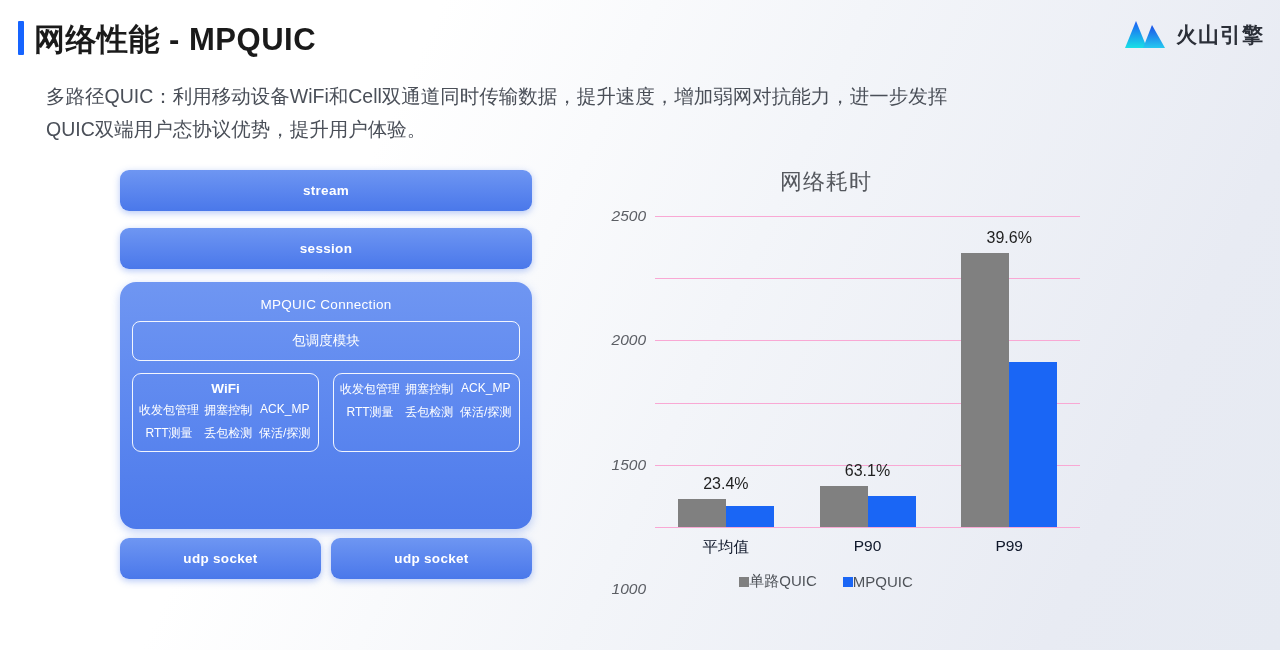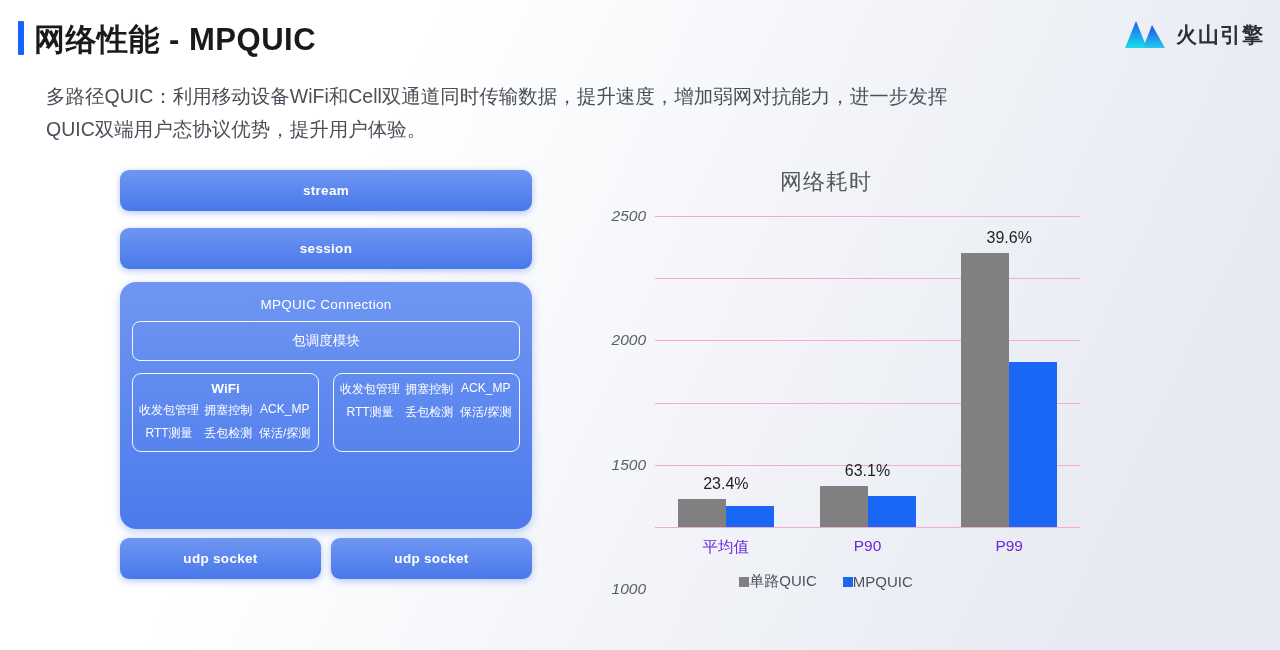--- a/index.html
+++ b/index.html
@@ -122,21 +122,21 @@
   .bar { width: 48px; }
   .bar.gray { background: #808080; }
   .bar.blue { background: #1a66f5; }
   .bar-label {
     position: absolute; left: 50%; transform: translateX(-50%);
     font-size: 16px; color: #1f1f1f; white-space: nowrap;
   }
   .xtick {
     position: absolute; left: 50%; transform: translateX(-50%);
     top: 100%; margin-top: 10px;
-    font-size: 15.5px; color: #6d28d9; white-space: nowrap;
+    font-size: 15.5px; color: #0f172a; white-space: nowrap;
   }
   .legend {
     position: absolute; left: 0; top: 422px; width: 540px;
     display: flex; justify-content: center; align-items: center; gap: 26px;
   }
   .legend-item { display: flex; align-items: center; }
   .legend-swatch { width: 10px; height: 10px; display: inline-block; }
   .legend-text { font-size: 15px; color: #4f5359; white-space: nowrap; }
 </style>
 </head>

